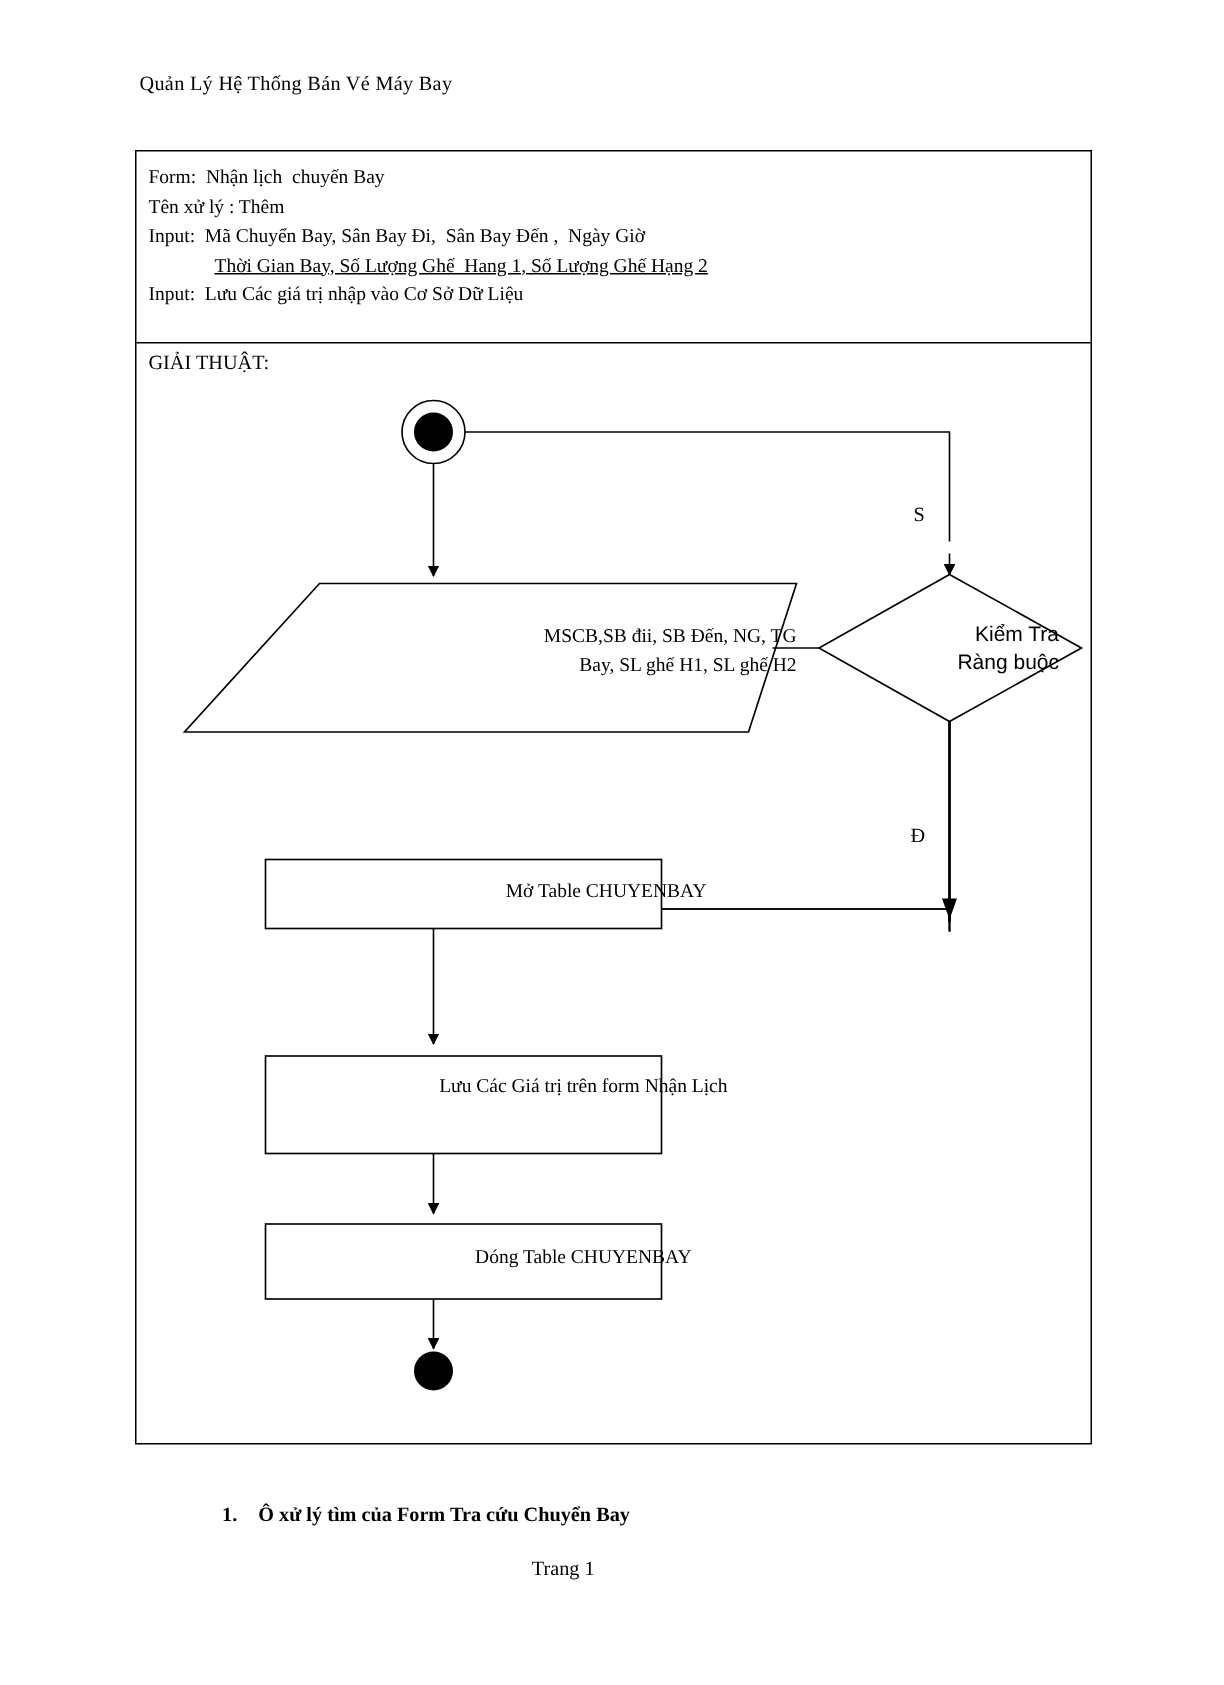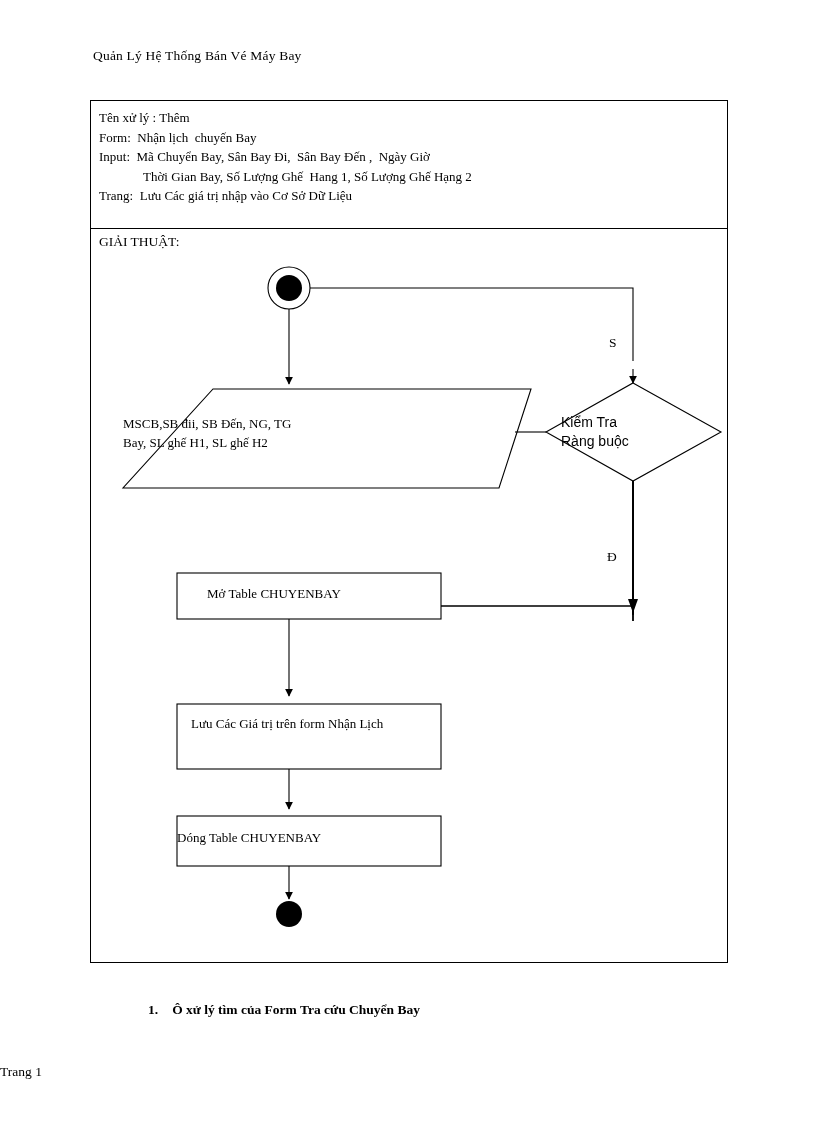--- a/index.html
+++ b/index.html
@@ -53,20 +53,21 @@
     box-sizing: border-box;
     padding: 7px 0 0 8px;
   }
   .info-line {
     font-size: 13px;
     line-height: 19.5px;
     white-space: pre;
   }
   .info-line.indent {
     padding-left: 44px;
+    text-decoration: underline;
   }
 
   
   .algo-label {
     position: absolute;
     left: 8px;
     top: 133px;
     font-size: 13.5px;
     white-space: nowrap;
   }
@@ -77,21 +78,21 @@
     left: 0;
     top: 0;
     width: 638px;
     height: 863px;
   }
   .flow svg { display: block; }
 
   
   .node-label {
     position: absolute;
-    text-align: left;
+    text-align: right;
     font-size: 13px;
     line-height: 19px;
     pointer-events: none;
   }
   .node-label.serif { font-family: "Liberation Serif", "DejaVu Serif", serif; }
   .node-label.sans  { font-family: "Liberation Sans", "DejaVu Sans", sans-serif; font-size: 14px; line-height: 19px; }
 
   .branch-label {
     position: absolute;
     font-size: 13.5px;
@@ -107,39 +108,39 @@
     font-weight: bold;
     white-space: nowrap;
   }
   .footer-item .num { margin-right: 14px; }
 
   .page-number {
     position: absolute;
     left: 0;
     top: 1038px;
     width: 751px;
-    font-size: 13.5px;
-    margin-top: 26px;
+    text-align: center;
+    font-size: 13.5px;
   }
 </style>
 </head>
 <body>
 
 <div class="page">
 
   <div class="doc-header">Quản Lý Hệ Thống Bán Vé Máy Bay</div>
 
   <div class="frame">
 
     <div class="info-box">
+      <div class="info-line">Form:  Nhận lịch  chuyến Bay</div>
       <div class="info-line">Tên xử lý : Thêm</div>
-      <div class="info-line">Form:  Nhận lịch  chuyến Bay</div>
       <div class="info-line">Input:  Mã Chuyển Bay, Sân Bay Đi,  Sân Bay Đến ,  Ngày Giờ</div>
       <div class="info-line indent">Thời Gian Bay, Số Lượng Ghế  Hang 1, Số Lượng Ghế Hạng 2</div>
-      <div class="info-line">Trang:  Lưu Các giá trị nhập vào Cơ Sở Dữ Liệu</div>
+      <div class="info-line">Input:  Lưu Các giá trị nhập vào Cơ Sở Dữ Liệu</div>
     </div>
 
     <div class="algo-label">GIẢI THUẬT:</div>
 
     <div class="flow">
       <svg width="638" height="863" viewBox="0 0 638 863" xmlns="http://www.w3.org/2000/svg">
         <defs>
           <marker id="arrow" viewBox="0 0 10 10" refX="9" refY="5" markerWidth="7" markerHeight="7" orient="auto-start-reverse">
             <path d="M 0 0 L 10 5 L 0 10 z" fill="#000"></path>
           </marker>
@@ -301,21 +302,21 @@
         <div>Bay, SL ghế H1, SL ghế H2</div>
       </div>
 
       <div class="node-label sans" style="left:470px; top:312px; width:145px;">
         <div>Kiểm Tra</div>
         <div>Ràng buộc</div>
       </div>
 
       <div class="node-label serif" style="left:86px; top:483px; width:264px;padding-left:30px;">Mở Table CHUYENBAY</div>
 
-      <div class="node-label serif" style="left:86px; top:613px; width:308px;margin-left:14px;">
+      <div class="node-label serif" style="left:86px; top:613px; width:308px;">
         <div>Lưu Các Giá trị trên form Nhận Lịch</div>
       </div>
 
       <div class="node-label serif" style="left:86px; top:727px; width:284px;">Dóng Table CHUYENBAY</div>
 
       <div class="branch-label" style="left:518px; top:234px;">S</div>
 
       <div class="branch-label" style="left:516px; top:448px;">Đ</div>
     </div>
   </div>

